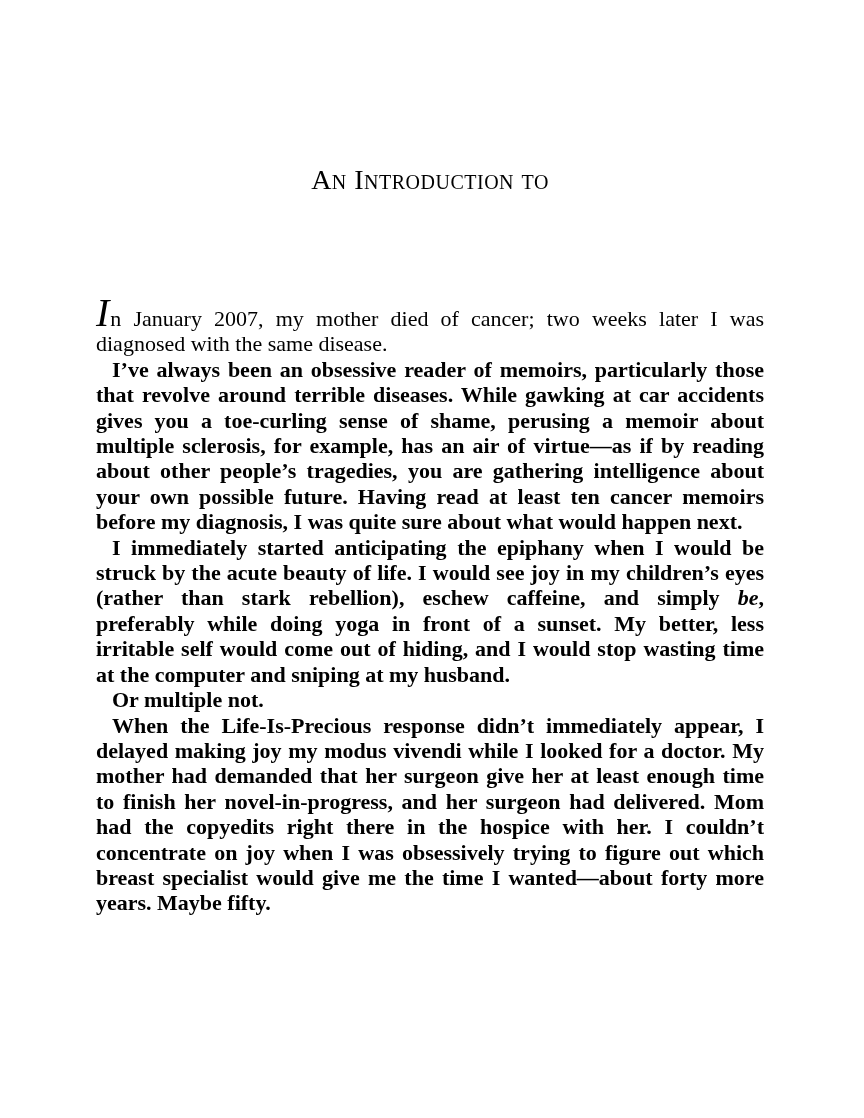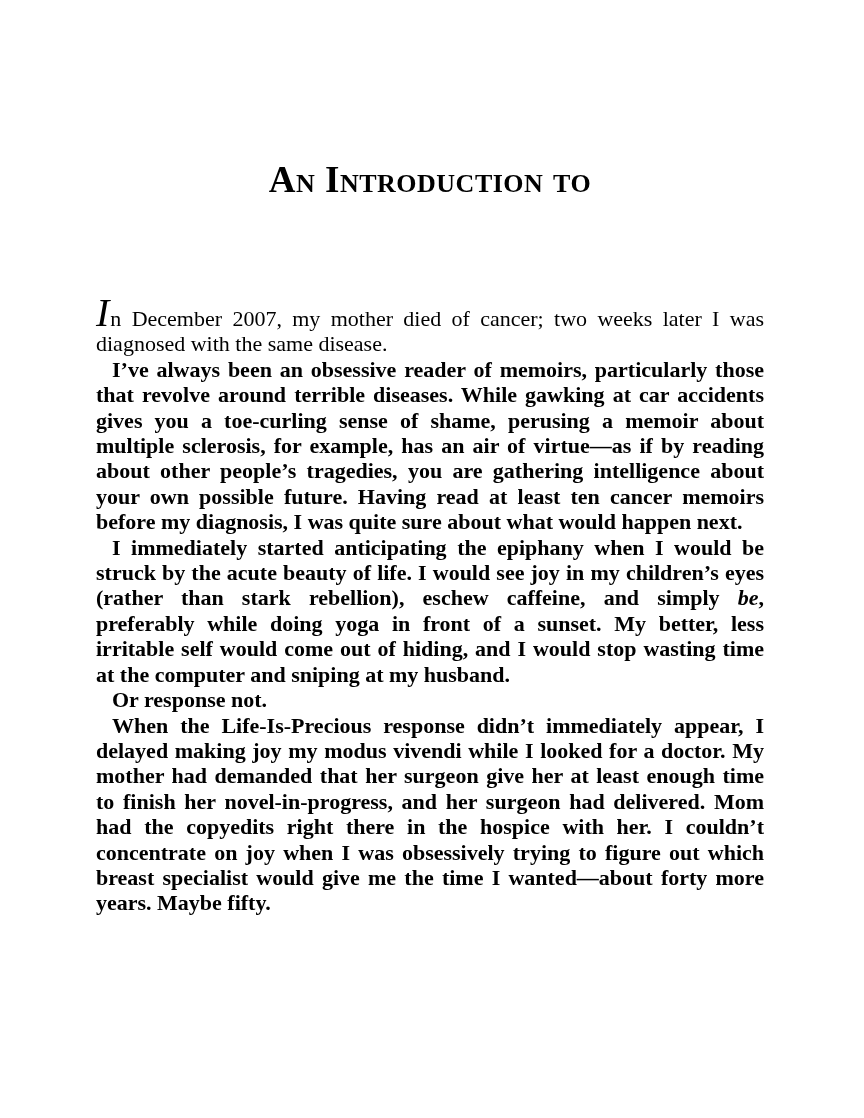--- a/index.html
+++ b/index.html
@@ -19,23 +19,23 @@
   .content {
     position: absolute;
     left: 96px;
     top: 0;
     width: 668px;
     padding-top: 163px;
     box-sizing: content-box;
   }
   .chapter-title {
     text-align: center;
-    font-weight: bold;
+    font-weight: normal;
     font-variant: small-caps;
-    font-size: 37px;
+    font-size: 28px;
     line-height: 33px;
     letter-spacing: 0.5px;
     margin: 0;
   }
   .title-line2 {
     text-decoration: underline;
     text-decoration-thickness: 1.5px;
     text-underline-offset: 3px;
   }
   .body-text {
@@ -65,20 +65,20 @@
 </style>
 </head>
 <body>
 
 <div class="page">
   <div class="content">
     <header class="chapter-title">
       <div class="title-line1">An Introduction to</div>
     </header>
     <main class="body-text" id="paragraph-container">
-        <p class="para"><span class="initial">I</span><span>n December 2007, my mother died of cancer; two weeks later I was diagnosed with the same disease.</span></p>
+        <p class="para"><span class="initial">I</span><span>n January 2007, my mother died of cancer; two weeks later I was diagnosed with the same disease.</span></p>
         <p class="para indent"><span>I’ve always been an obsessive reader of memoirs, particularly those that revolve around terrible diseases. While gawking at car accidents gives you a toe-curling sense of shame, perusing a memoir about multiple sclerosis, for example, has an air of virtue—as if by reading about other people’s tragedies, you are gathering intelligence about your own possible future. Having read at least ten cancer memoirs before my diagnosis, I was quite sure about what would happen next.</span></p>
         <p class="para indent"><span>I immediately started anticipating the epiphany when I would be struck by the acute beauty of life. I would see joy in my children’s eyes (rather than stark rebellion), eschew caffeine, and simply </span><em class="inline-italic">be</em><span>, preferably while doing yoga in front of a sunset. My better, less irritable self would come out of hiding, and I would stop wasting time at the computer and sniping at my husband.</span></p>
-        <p class="para indent"><span>Or response not.</span></p>
+        <p class="para indent"><span>Or multiple not.</span></p>
         <p class="para indent"><span>When the Life-Is-Precious response didn’t immediately appear, I delayed making joy my modus vivendi while I looked for a doctor. My mother had demanded that her surgeon give her at least enough time to finish her novel-in-progress, and her surgeon had delivered. Mom had the copyedits right there in the hospice with her. I couldn’t concentrate on joy when I was obsessively trying to figure out which breast specialist would give me the time I wanted—about forty more years. Maybe fifty.</span></p>
       </main>
   </div>
 </div>
 
 </body></html>

